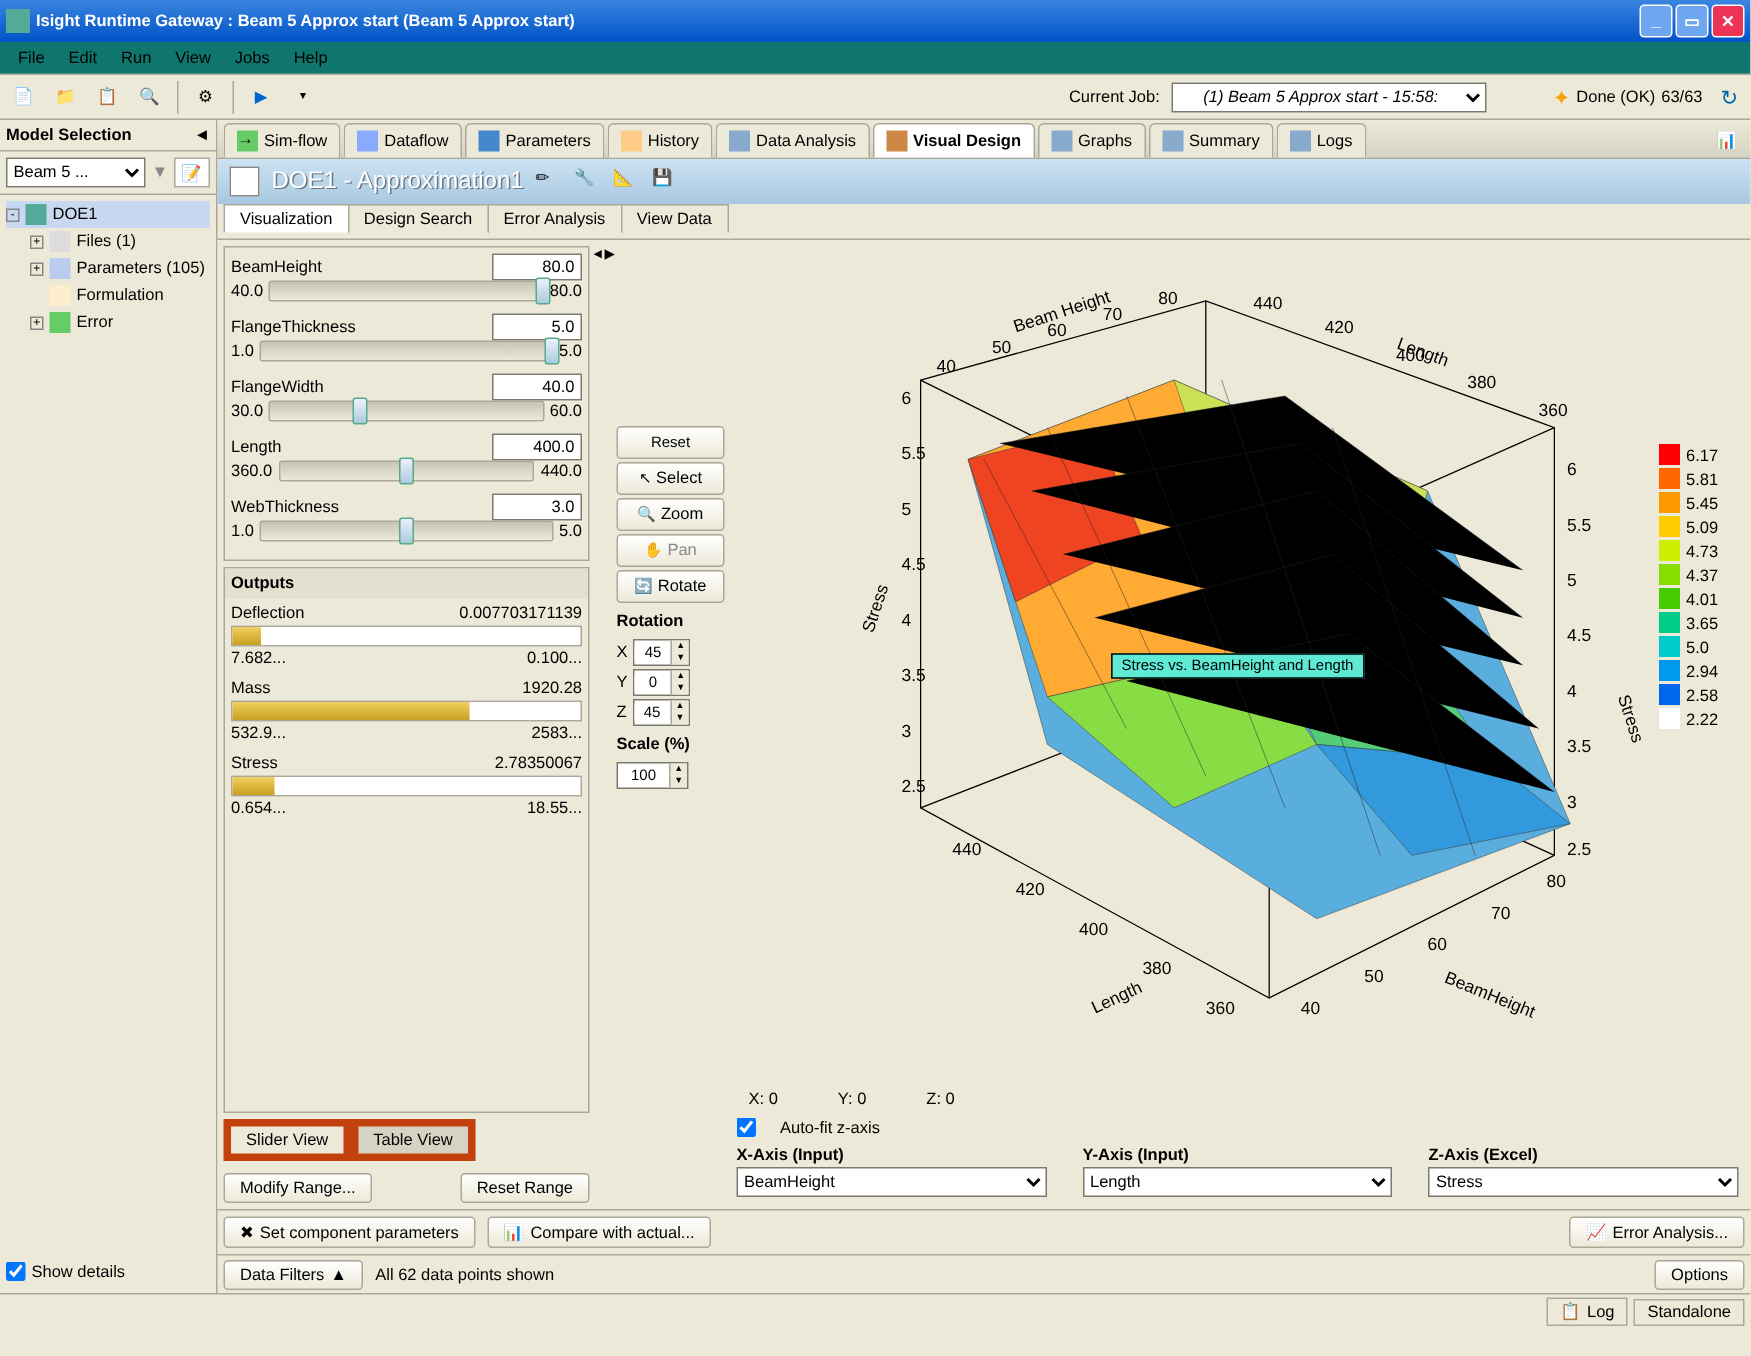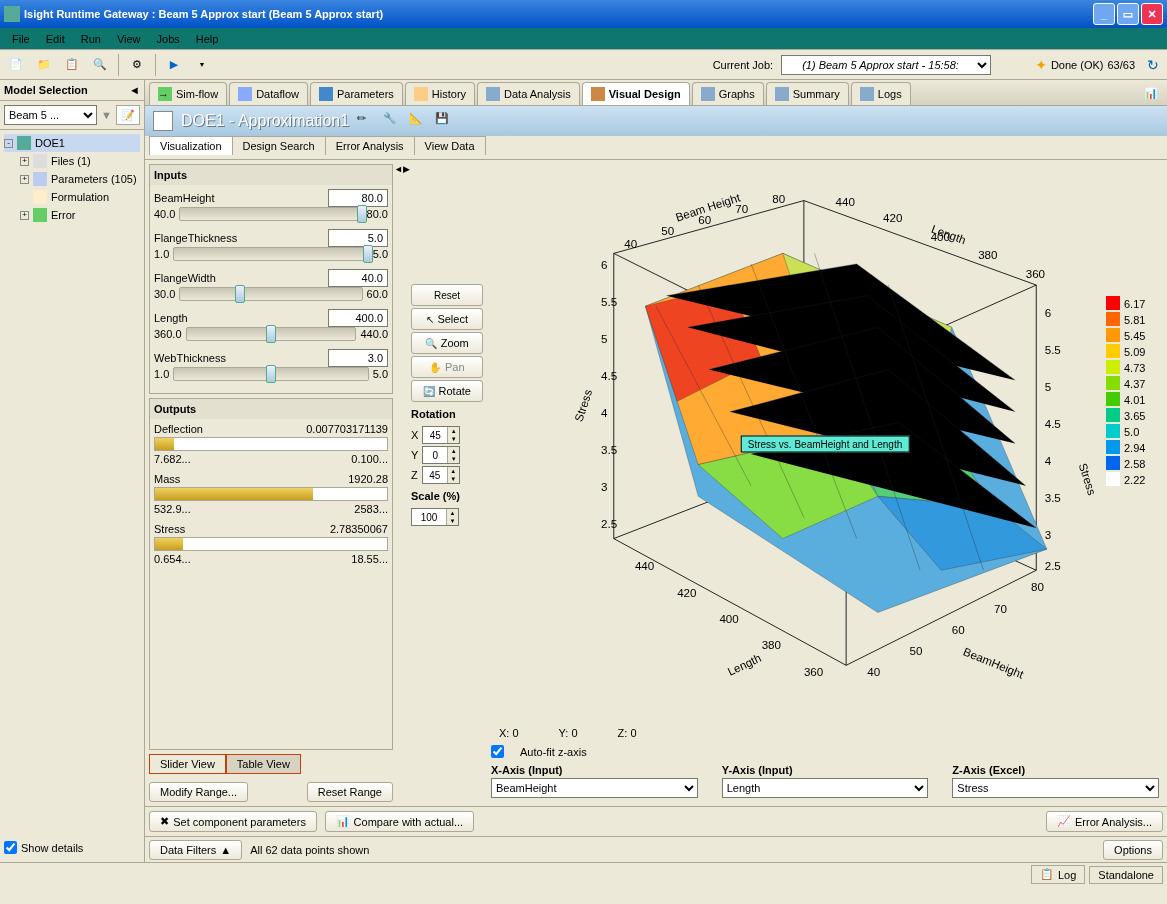--- a/index.html
+++ b/index.html
@@ -67,21 +67,21 @@
 .slider-track { flex:1; height:14px; background:linear-gradient(#c8c4b4,#ece9d8); border:1px solid #aca899; position:relative; border-radius:2px; }
 .slider-thumb { position:absolute; width:10px; height:18px; top:-3px; background:linear-gradient(#eef,#acd); border:1px solid #5a8; border-radius:2px; }
 
 .output-row { margin-bottom: 8px; }
 .output-row .row1 { display:flex; justify-content:space-between; }
 .output-bar { height:14px; background:#fff; border:1px solid #aca899; margin:2px 0; position:relative; }
 .output-bar .fill { height:100%; background:linear-gradient(#f0d060,#c8a020); }
 .output-row .row2 { display:flex; justify-content:space-between; font-size:10px; }
 
 .view-tabs { display:flex; }
-.view-tab { padding:3px 10px; border:1px solid #c2410c; background:#ece9d8; cursor:pointer; }
+.view-tab { padding:3px 10px; border:5px solid #c2410c; background:#ece9d8; cursor:pointer; }
 .view-tab.active { background:#d6d3c2; }
 .range-btns { display:flex; gap:4px; margin-top:4px; }
 .btn { padding: 3px 10px; border:1px solid #aca899; background:linear-gradient(#fff,#ece9d8); cursor:pointer; border-radius:3px; display:inline-flex; align-items:center; gap:4px; }
 
 .ctrl-column { width: 72px; display:flex; flex-direction:column; gap:2px; padding-top: 120px; }
 .ctrl-btn { height:22px; border:1px solid #aca899; background:linear-gradient(#fff,#ece9d8); display:flex; align-items:center; justify-content:center; gap:3px; cursor:pointer; border-radius:3px; font-size:10px; }
 .ctrl-btn.disabled { color:#888; }
 .ctrl-label { font-weight:bold; padding: 4px 0; }
 .spin-row { display:flex; align-items:center; gap:4px; }
 .spin { width:38px; height:18px; background:#fff; border:1px solid #7a7a6c; display:flex; align-items:center; }
@@ -259,21 +259,20 @@
       <div class="subtab active">Visualization</div>
       <div class="subtab">Design Search</div>
       <div class="subtab">Error Analysis</div>
       <div class="subtab">View Data</div>
     </div>
 
     <div class="vis-body">
 
       <div class="io-column">
         <div class="group-box" style="flex:0 0 auto">
-          <div class="group-title">Inputs</div>
           <div class="io-list" id="inputs-list">
               <div class="slider-row">
     <div class="row1">
                   <span>BeamHeight</span>
       <input class="valbox" value="80.0" style="">
                 </div>
     <div class="row2">
                   <span>40.0</span>
       <div class="slider-track">
         <div class="slider-thumb" style="left:calc(100% - 5px)"></div>

